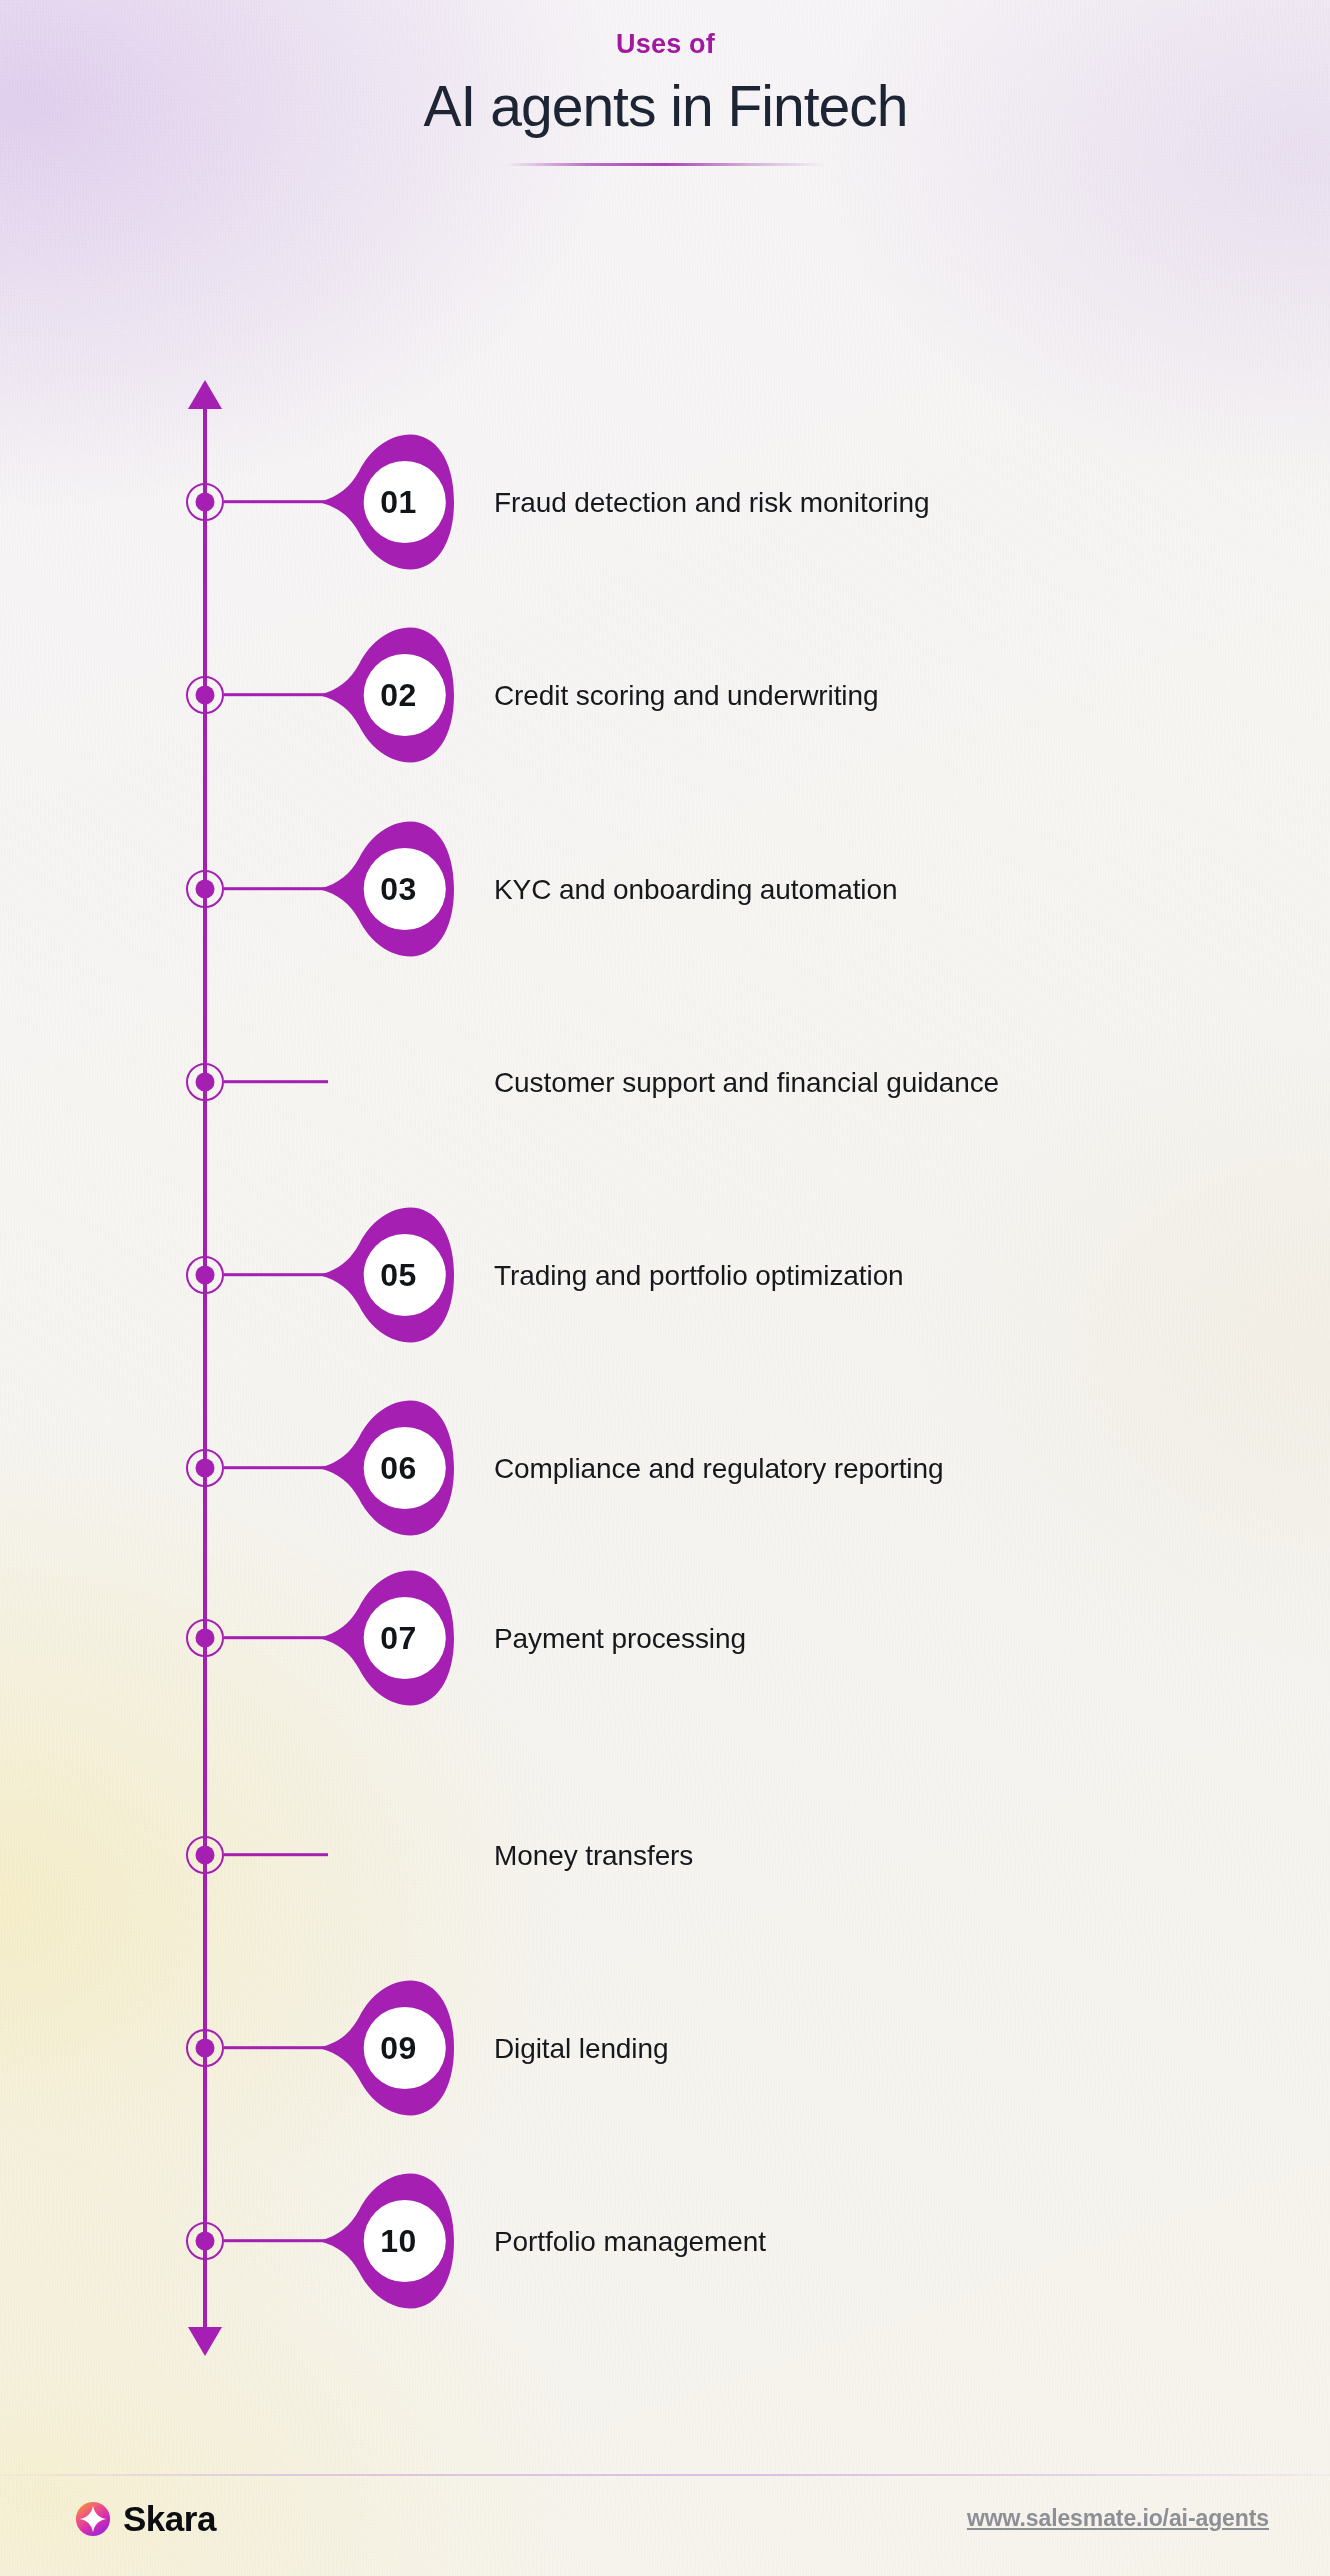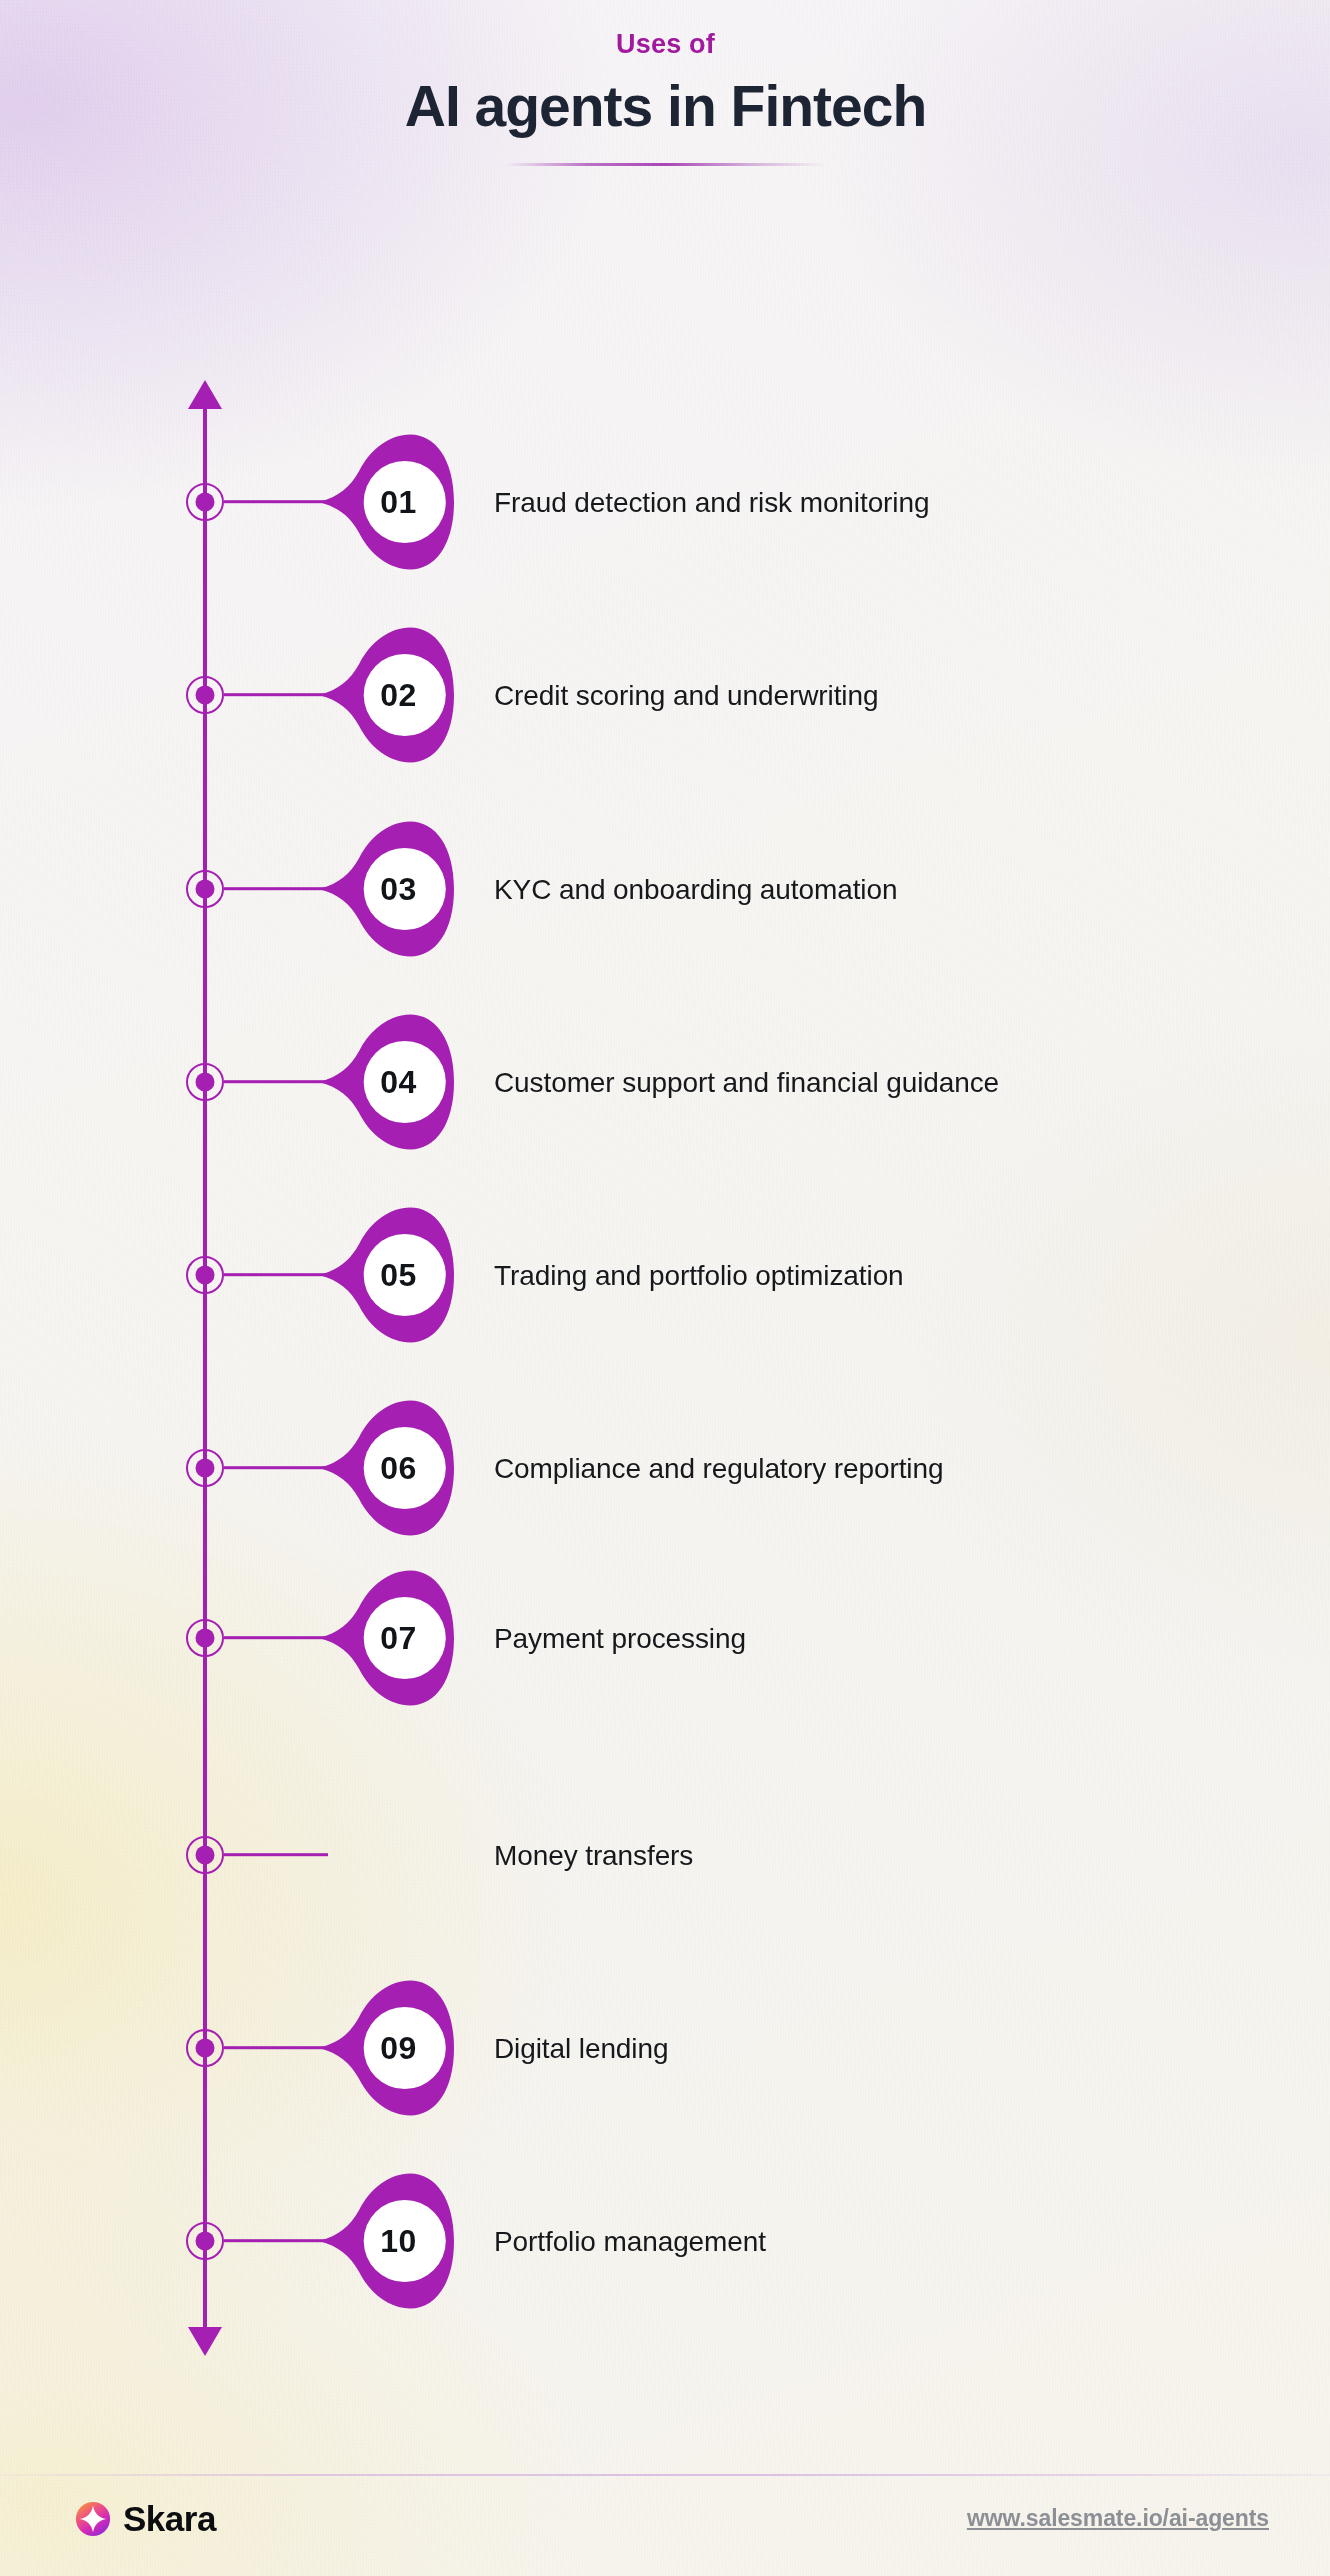--- a/index.html
+++ b/index.html
@@ -54,21 +54,21 @@
     font-size:27px;
     font-weight:700;
     color:#a0199f;
     letter-spacing:0.2px;
     line-height:1.2;
   }
 
   .headline {
     margin-top:14.6px;
     font-size:57px;
-    font-weight:700;
+    font-weight:400;
     color:#1d2433;
     letter-spacing:-1px;
     line-height:1.12;
   }
 
   .title-rule {
     margin:24px auto 0;
     width:321px;
     height:3.6px;
     border-radius:2.7px;
@@ -287,27 +287,20 @@
                 <circle cx="94" cy="80" r="45" fill="#ffffff"></circle>
               </svg>
               <div class="pin-number">03</div>
             </div>
             <div class="row-label">KYC and onboarding automation</div>
           </div>
           <div class="row" style="top: 620px;">
             <div class="node-ring"></div>
             <div class="node-dot"></div>
             <div class="connector"></div>
-            <div class="pin">
-              <svg viewBox="0 0 148 160">
-                <path d="M0 80 C22 74 34 64 44 46 C56 22 78 6 100 6 C128 6 148 34 148 80 C148 126 128 154 100 154 C78 154 56 138 44 114 C34 96 22 86 0 80 Z" fill="#a41fb2"></path>
-                <circle cx="94" cy="80" r="45" fill="#ffffff"></circle>
-              </svg>
-              <div class="pin-number">04</div>
-            </div>
             <div class="row-label">Customer support and financial guidance</div>
           </div>
           <div class="row" style="top: 813px;">
             <div class="node-ring"></div>
             <div class="node-dot"></div>
             <div class="connector"></div>
             <div class="pin">
               <svg viewBox="0 0 148 160">
                 <path d="M0 80 C22 74 34 64 44 46 C56 22 78 6 100 6 C128 6 148 34 148 80 C148 126 128 154 100 154 C78 154 56 138 44 114 C34 96 22 86 0 80 Z" fill="#a41fb2"></path>
                 <circle cx="94" cy="80" r="45" fill="#ffffff"></circle>

